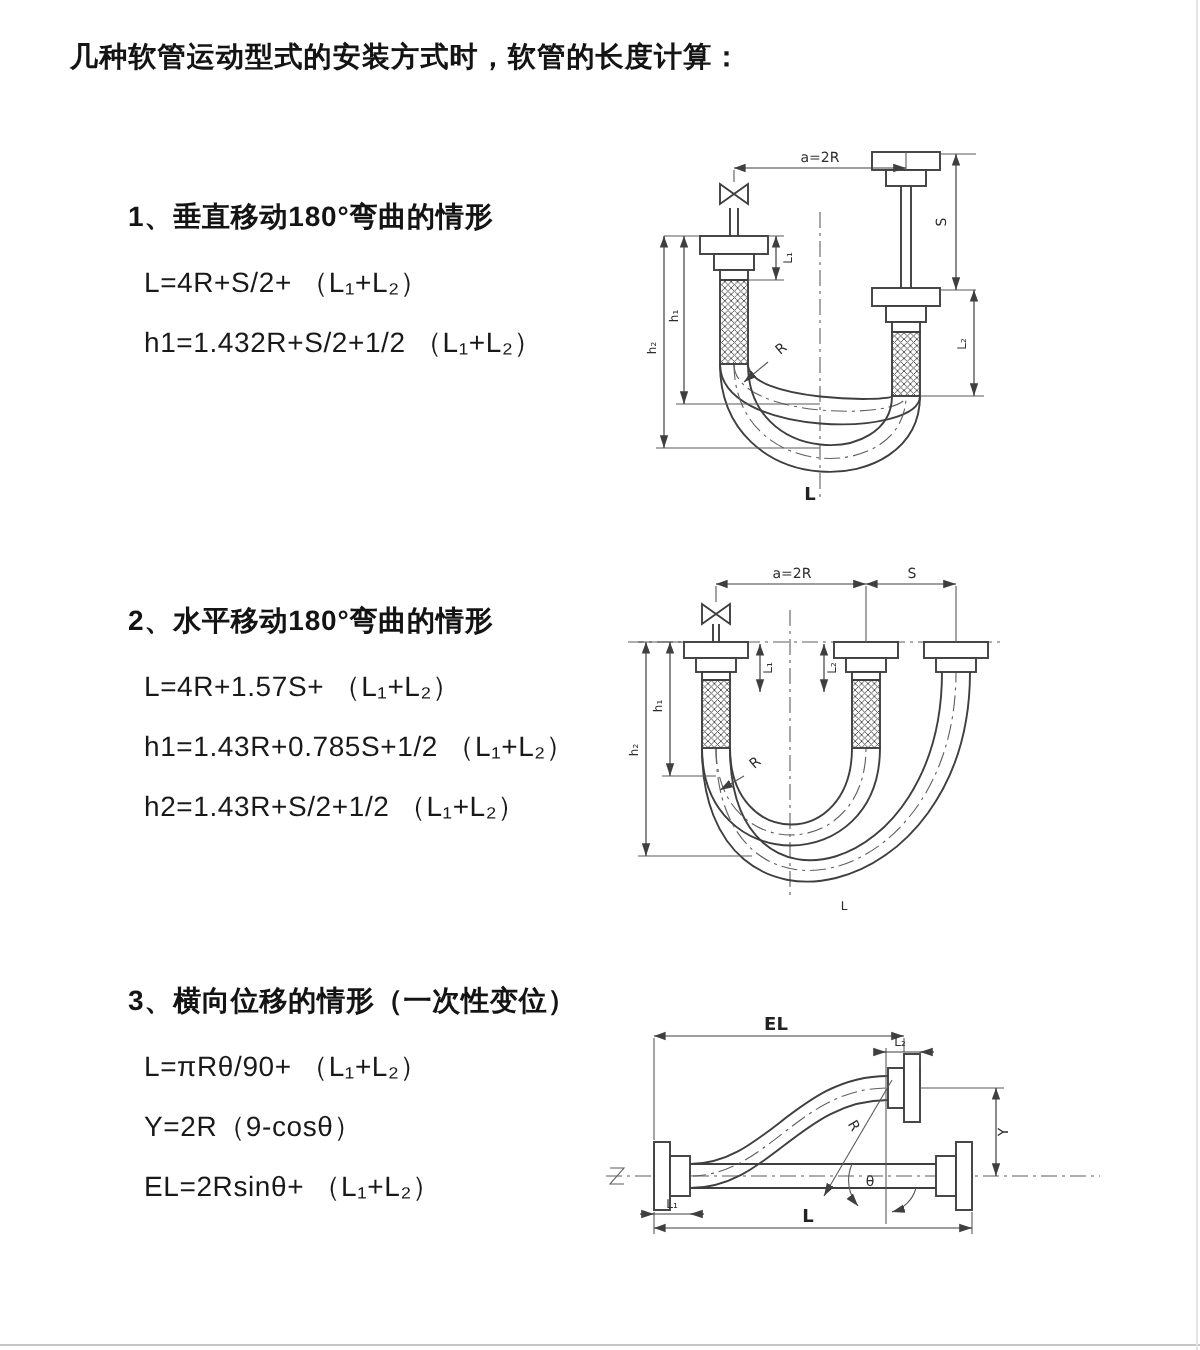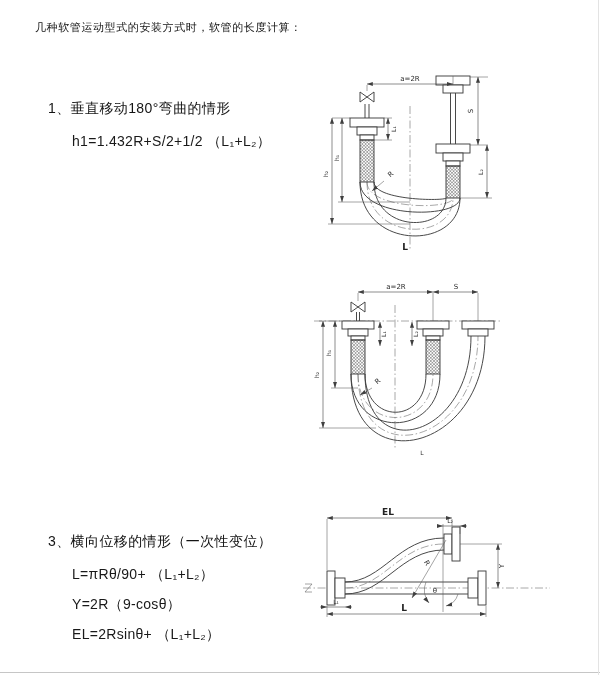--- a/index.html
+++ b/index.html
@@ -1,24 +1,24 @@
 <!DOCTYPE html>
 <html><head>
 <meta charset="utf-8">
 <style>
   html,body { margin:0; padding:0; }
   body {
     width:600px; height:675px; background:#ffffff; overflow:hidden; position:relative;
     font-family:"Liberation Sans","DejaVu Sans",sans-serif;
   }
   .page { position:absolute; inset:0; background:#fff; }
-  .title { position:absolute; left:35px; top:20px; font-size:11px; font-weight:400;
+  .title { position:absolute; left:35px; top:20px; font-size:14px; font-weight:700;
            color:#141414; letter-spacing:0.6px; white-space:nowrap; }
   .sec { position:absolute; left:48px; width:275px; color:#141414; }
-  .sec .hd { font-size:14px; font-weight:400; letter-spacing:0.4px; margin:0 0 8px 0; white-space:nowrap; }
+  .sec .hd { font-size:14px; font-weight:700; letter-spacing:0.4px; margin:0 0 8px 16px; white-space:nowrap; }
   .frm { font-size:14px; font-weight:400; color:#191919; padding-left:24px;
          height:30px; line-height:30px; letter-spacing:0.3px; white-space:nowrap; }
   .dg { position:absolute; }
   
   .ln   { stroke:#3f3f3f; stroke-width:0.95; fill:none; }
   .thin { stroke:#5a5a5a; stroke-width:0.55; fill:none; }
   .dim  { stroke:#3f3f3f; stroke-width:0.6; fill:none; }
   .cl   { stroke:#5f5f5f; stroke-width:0.55; fill:none; stroke-dasharray:8 2.5 1.5 2.5; }
   .fl   { fill:#fff; stroke:#3f3f3f; stroke-width:0.95; }
   .br   { fill:url(#braid); stroke:#3f3f3f; stroke-width:0.95; }
@@ -44,25 +44,32 @@
       <pattern id="braid" width="3.2" height="3.2" patternUnits="userSpaceOnUse">
         <path d="M0,3.2 L3.2,0 M0,0 L3.2,3.2" stroke="#4a4a4a" stroke-width="0.45"></path>
       </pattern>
     </defs>
   </svg>
 
   <div class="title">几种软管运动型式的安装方式时，软管的长度计算：</div>
 
   <div class="sec" style="top:100px">
     <div class="hd">1、垂直移动180°弯曲的情形</div>
+    <div class="frm">L=4R+S/2+ （L₁+L₂）</div>
     <div class="frm">h1=1.432R+S/2+1/2 （L₁+L₂）</div>
   </div>
 
-
-  <div class="sec" style="top:533px">
+  <div class="sec" style="top:302px">
+    <div class="hd">2、水平移动180°弯曲的情形</div>
+    <div class="frm">L=4R+1.57S+ （L₁+L₂）</div>
+    <div class="frm">h1=1.43R+0.785S+1/2 （L₁+L₂）</div>
+    <div class="frm">h2=1.43R+S/2+1/2 （L₁+L₂）</div>
+  </div>
+
+  <div class="sec" style="top:492px">
     <div class="hd">3、横向位移的情形（一次性变位）</div>
     <div class="frm">L=πRθ/90+ （L₁+L₂）</div>
     <div class="frm">Y=2R（9-cosθ）</div>
     <div class="frm">EL=2Rsinθ+ （L₁+L₂）</div>
   </div>
 
   <svg class="dg" style="left:308px; top:64px" width="225" height="198" viewBox="0 0 225 198">
 
     <path class="cl" d="M102,42 V186"></path>
 

